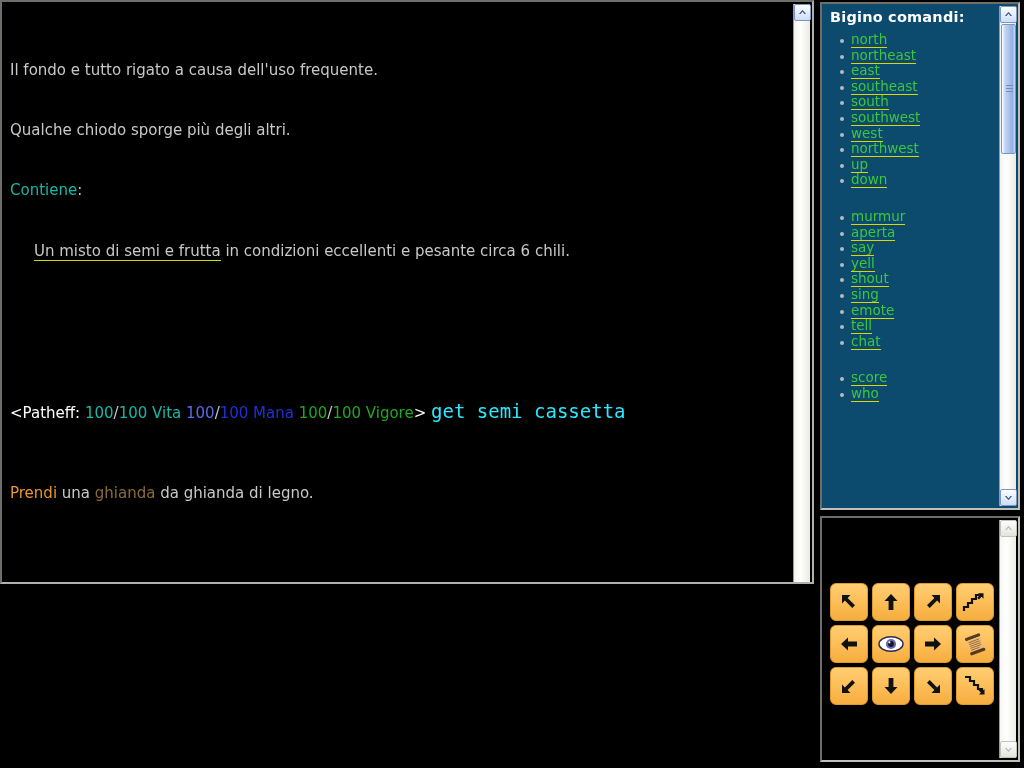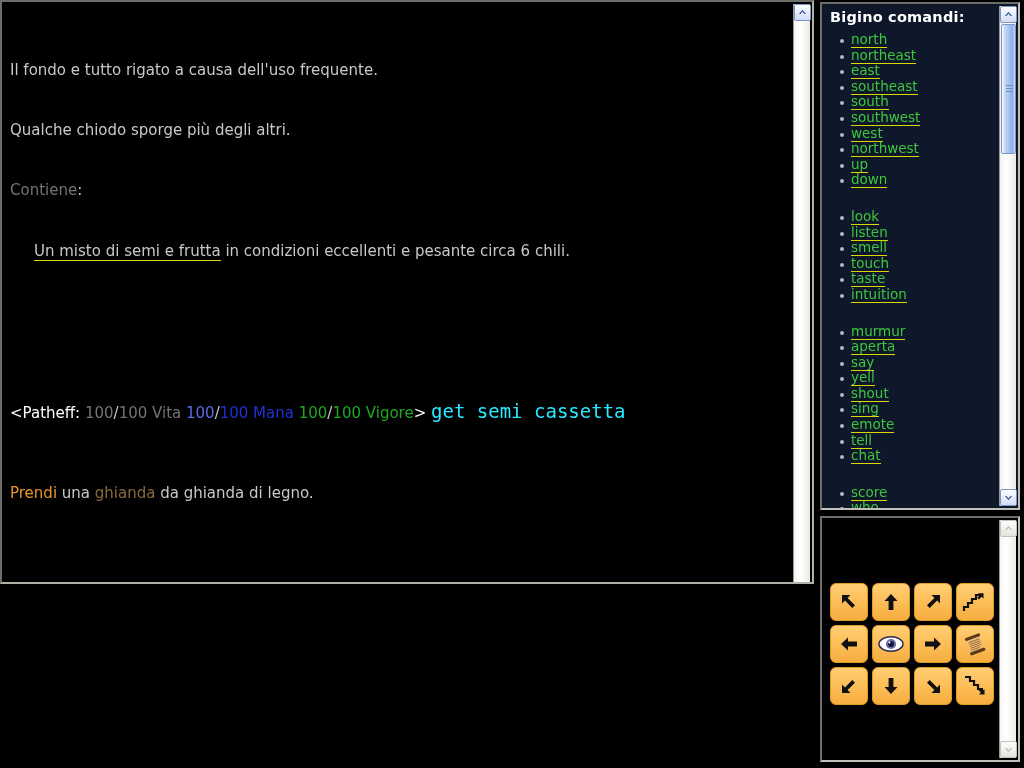--- a/index.html
+++ b/index.html
@@ -100,21 +100,21 @@
     background: repeating-linear-gradient(to bottom, #6f8cbd 0px, #6f8cbd 1px, transparent 1px, transparent 3px);
   }
 
   
   #side-panel {
     position: absolute;
     left: 820px;
     top: 2px;
     width: 200px;
     height: 508px;
-    background: #0f172a;
+    background: #0c4a6e;
     border: 2px solid #c0c0b8;
     border-left-color: #6e6e68;
     border-top-color: #6e6e68;
     box-sizing: border-box;
     overflow: hidden;
   }
   #side-content {
     position: absolute;
     left: 0; top: 0;
     width: 178px;
@@ -225,21 +225,21 @@
     box-sizing: border-box;
   }
   .sb-btn.disabled {
     background: linear-gradient(to bottom, #fcfcfc 0%, #f0f0ec 55%, #e4e4de 100%);
     border: 1px solid #c2c2bc;
   }
 
   
   .c-white   { color: #c8c8c8; }
   .c-bwhite  { color: #ffffff; }
-  .c-red     { color: #737373; }
+  .c-red     { color: #14b8a6; }
   .c-green   { color: #1fa81f; }
   .c-orange  { color: #e8962a; }
   .c-brown   { color: #8a6a3a; }
   .c-blue    { color: #2030d8; }
   .c-lblue   { color: #5a6ae8; }
 
   .u-yellow { border-bottom: 1px solid #d9d900; }
 
   .cmd-echo {
     font-family: "DejaVu Sans Mono", monospace;
@@ -347,29 +347,20 @@
         <li><a class="cmd">southeast</a></li>
         <li><a class="cmd">south</a></li>
         <li><a class="cmd">southwest</a></li>
         <li><a class="cmd">west</a></li>
         <li><a class="cmd">northwest</a></li>
         <li><a class="cmd">up</a></li>
         <li><a class="cmd">down</a></li>
         <li class="gap"></li>
       </ul>
 
-      <ul class="cmd-list">
-        <li><a class="cmd">look</a></li>
-        <li><a class="cmd">listen</a></li>
-        <li><a class="cmd">smell</a></li>
-        <li><a class="cmd">touch</a></li>
-        <li><a class="cmd">taste</a></li>
-        <li><a class="cmd">intuition</a></li>
-        <li class="gap"></li>
-      </ul>
 
       <ul class="cmd-list">
         <li><a class="cmd">murmur</a></li>
         <li><a class="cmd">aperta</a></li>
         <li><a class="cmd">say</a></li>
         <li><a class="cmd">yell</a></li>
         <li><a class="cmd">shout</a></li>
         <li><a class="cmd">sing</a></li>
         <li><a class="cmd">emote</a></li>
         <li><a class="cmd">tell</a></li>

